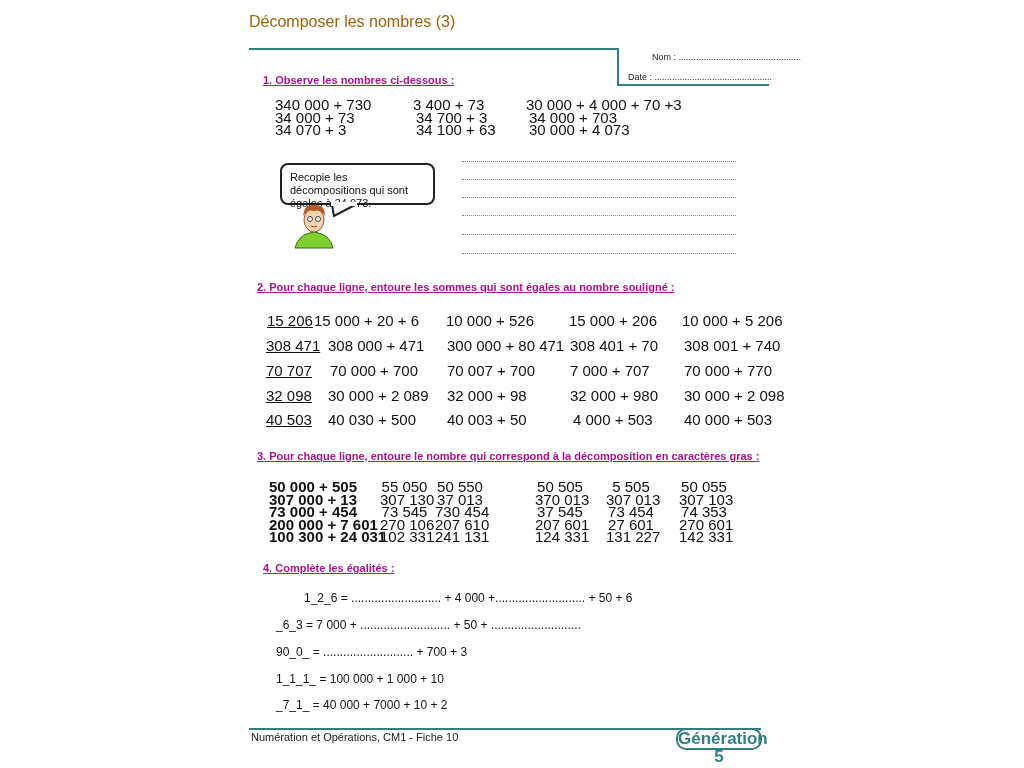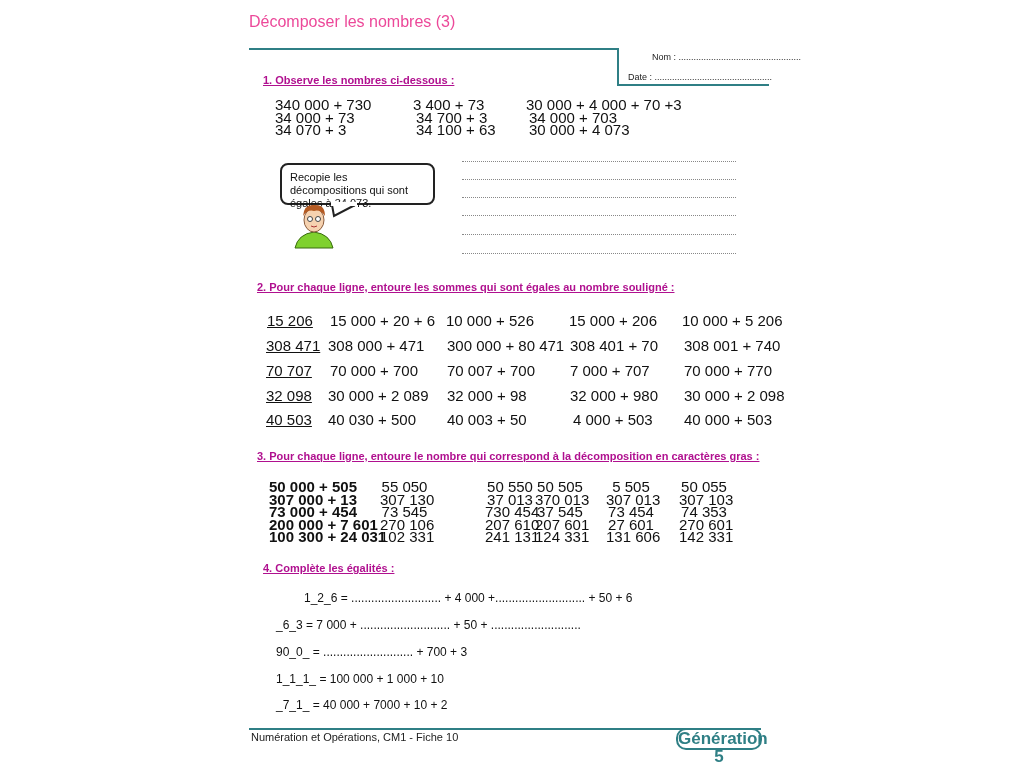--- a/index.html
+++ b/index.html
@@ -1,19 +1,19 @@
 <!DOCTYPE html>
 <html><head>
 <meta charset="utf-8">
 <style>
   html, body { margin:0; padding:0; background:#ffffff; }
   body { width:1024px; height:768px; position:relative; overflow:hidden;
          font-family:"Liberation Sans", sans-serif; color:#111; }
   .abs { position:absolute; }
-  .title { left:249px; top:13px; font-size:16px; color:#ec4899; }
+  .title { left:249px; top:13px; font-size:16px; color:#a16207; }
   .teal { background:#2f7f85; }
   .hdr-line { left:249px; top:48px; width:369px; height:2px; }
   .hdr-vert { left:617px; top:48px; width:2px; height:38px; }
   .hdr-bot { left:617px; top:84px; width:152px; height:2px; }
   .nomdate { left:628px; font-size:9px; color:#222; white-space:nowrap; }
   .sec { font-size:11px; font-weight:bold; color:#b0108f; text-decoration:underline; white-space:nowrap; }
   .t11 { font-size:15px; white-space:nowrap; }
   .t12 { font-size:12px; white-space:nowrap; }
   .dotline { left:462px; width:274px; border-bottom:1px dotted #888; height:0; }
   .bubble { left:280px; top:163px; width:155px; height:42px; border:2px solid #222; border-radius:8px;
@@ -72,21 +72,21 @@
 <div class="abs dotline" style="top:179px;"></div>
 <div class="abs dotline" style="top:197px;"></div>
 <div class="abs dotline" style="top:215px;"></div>
 <div class="abs dotline" style="top:234px;"></div>
 <div class="abs dotline" style="top:253px;"></div>
 
 <div class="abs sec" style="left:257px; top:281px;">2. Pour chaque ligne, entoure les sommes qui sont égales au nombre souligné :</div>
 
 <div>
   <div class="abs t11 ul" style="left:267px; top:312px;">15 206</div>
-  <div class="abs t11" style="left:330px; top:312px;">15 000 + 20 + 6</div>
+  <div class="abs t11" style="left:314px; top:312px;">15 000 + 20 + 6</div>
   <div class="abs t11" style="left:446px; top:312px;">10 000 + 526</div>
   <div class="abs t11" style="left:569px; top:312px;">15 000 + 206</div>
   <div class="abs t11" style="left:682px; top:312px;">10 000 + 5 206</div>
 </div>
 <div>
   <div class="abs t11 ul" style="left:266px; top:337px;">308 471</div>
   <div class="abs t11" style="left:328px; top:337px;">308 000 + 471</div>
   <div class="abs t11" style="left:447px; top:337px;">300 000 + 80 471</div>
   <div class="abs t11" style="left:570px; top:337px;">308 401 + 70</div>
   <div class="abs t11" style="left:684px; top:337px;">308 001 + 740</div>
@@ -122,40 +122,40 @@
   <div>200 000 + 7 601</div>
   <div>100 300 + 24 031</div>
 </div>
 <div class="abs t11 r" style="left:380px; width:49px; top:481px; line-height:12.5px;">
   <div>55 050</div>
   <div>307 130</div>
   <div>73 545</div>
   <div>270 106</div>
   <div>102 331</div>
 </div>
-<div class="abs t11 r" style="left:485px; width:50px; top:481px; line-height:12.5px;">
+<div class="abs t11 r" style="left:435px; width:50px; top:481px; line-height:12.5px;">
   <div>50 550</div>
   <div>37 013</div>
   <div>730 454</div>
   <div>207 610</div>
   <div>241 131</div>
 </div>
 <div class="abs t11 r" style="left:535px; width:50px; top:481px; line-height:12.5px;">
   <div>50 505</div>
   <div>370 013</div>
   <div>37 545</div>
   <div>207 601</div>
   <div>124 331</div>
 </div>
 <div class="abs t11 r" style="left:606px; width:50px; top:481px; line-height:12.5px;">
   <div>5 505</div>
   <div>307 013</div>
   <div>73 454</div>
   <div>27 601</div>
-  <div>131 606</div>
+  <div>131 227</div>
 </div>
 <div class="abs t11 r" style="left:679px; width:50px; top:481px; line-height:12.5px;">
   <div>50 055</div>
   <div>307 103</div>
   <div>74 353</div>
   <div>270 601</div>
   <div>142 331</div>
 </div>
 
 <div class="abs sec" style="left:263px; top:562px;">4. Complète les égalités :</div>

